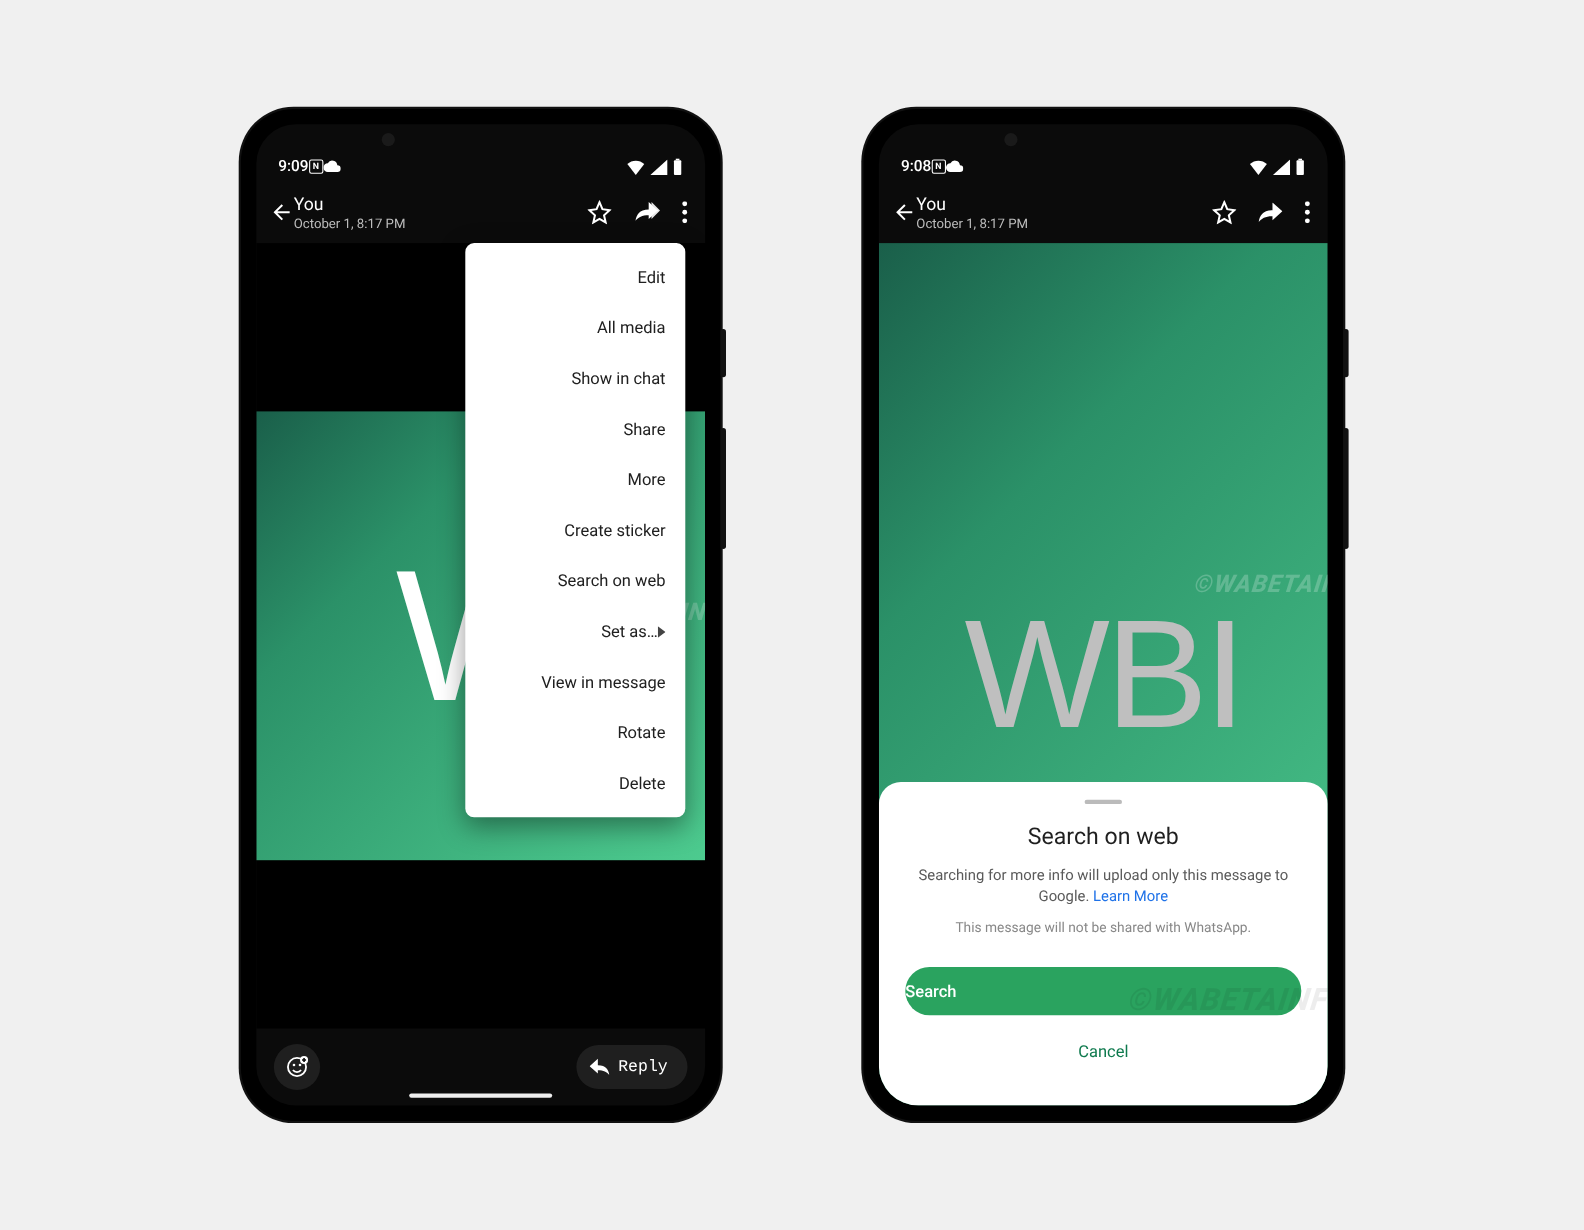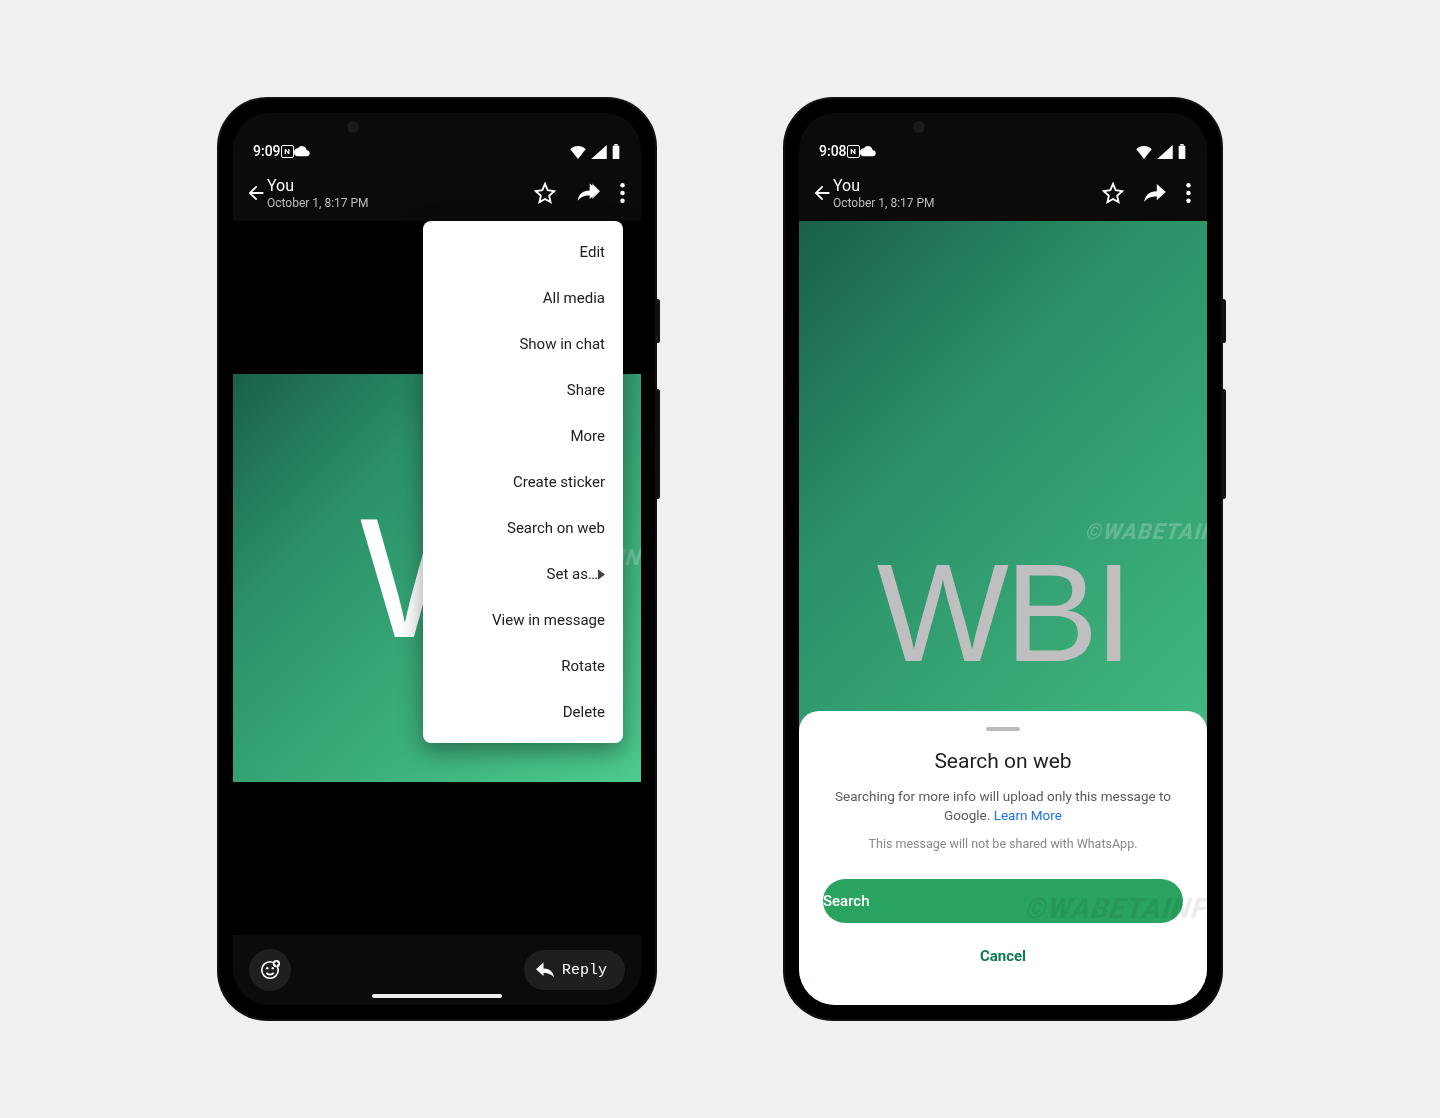--- a/index.html
+++ b/index.html
@@ -187,21 +187,21 @@
     align-items: center;
     justify-content: flex-start;
     font-size: 15px;
     font-weight: 500;
     margin-bottom: 16px;
     cursor: pointer;
   }
   .secondary-btn {
     color: #0f7a4e;
     font-size: 15px;
-    font-weight: 700;
+    font-weight: 400;
     padding: 8px;
     cursor: pointer;
   }
   .wbi-logo {
     font-family: Arial, sans-serif;
     font-weight: 400;
     letter-spacing: -6px;
   }
   .image-view-2 { width: 100%; height: 100%; background: linear-gradient(135deg, #1a5f4a 0%, #2b9168 30%, #4dcb8f 100%); display: flex; align-items: center; justify-content: center; position: relative;}
   .content2 { flex:1; background:#000; position:relative; }

